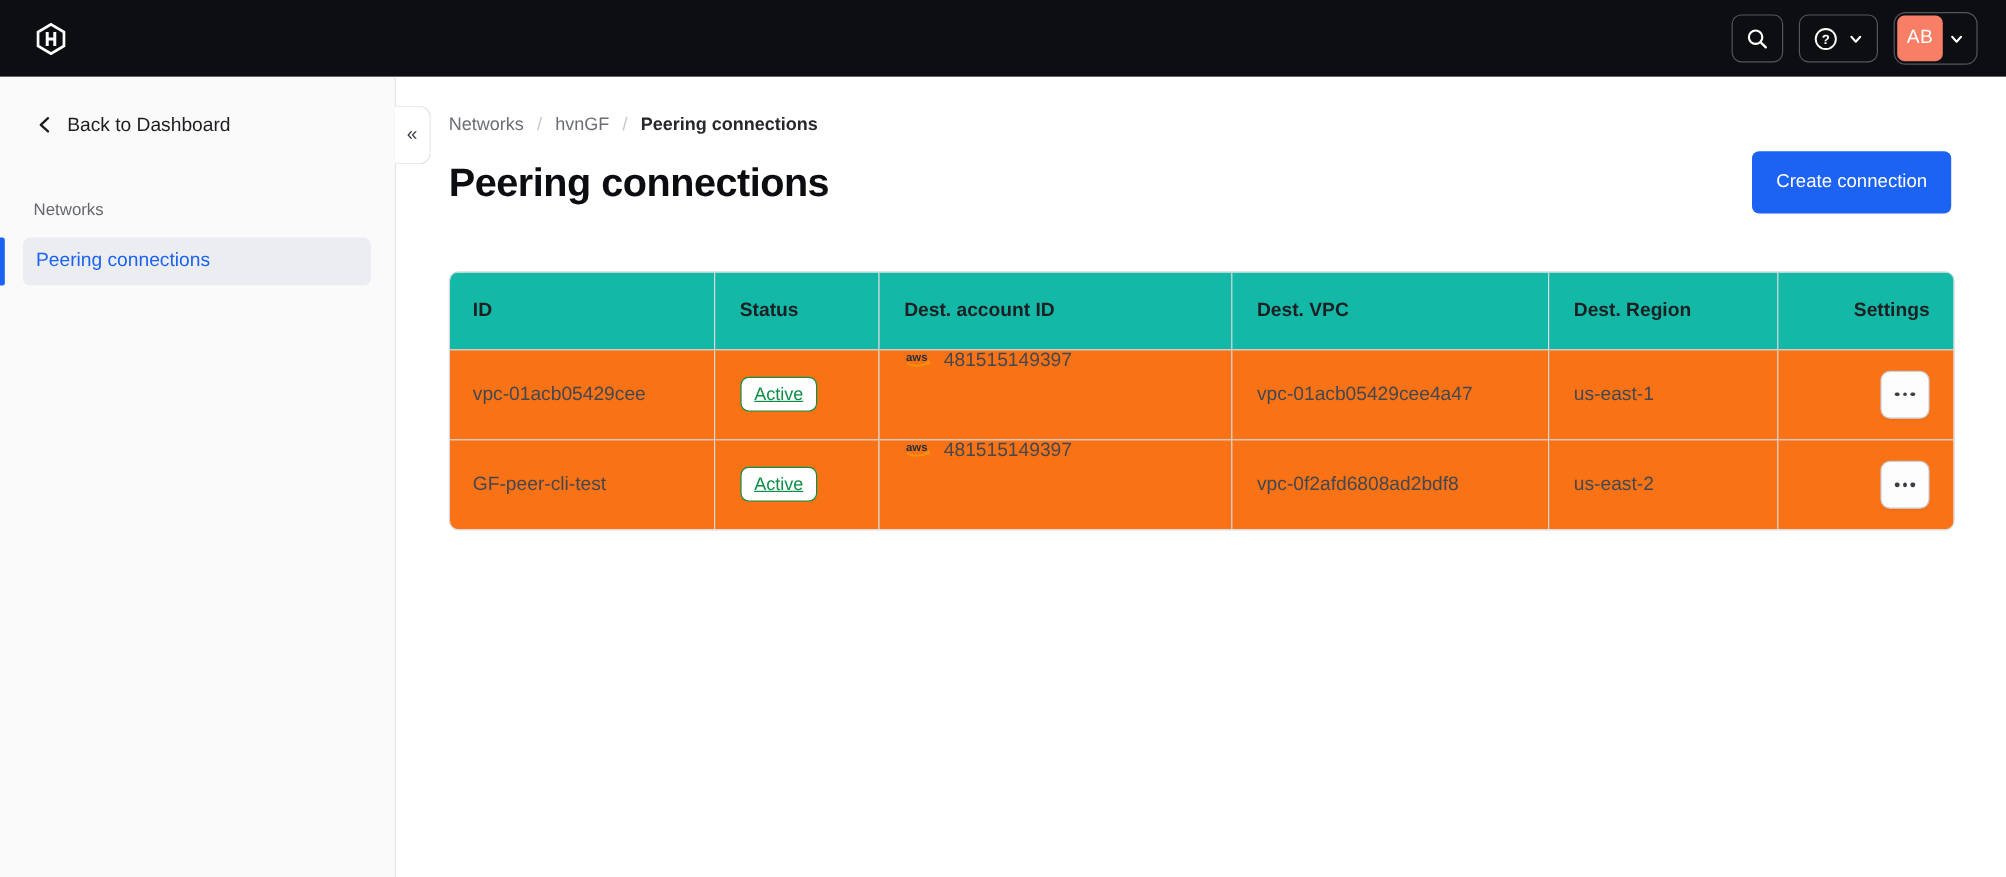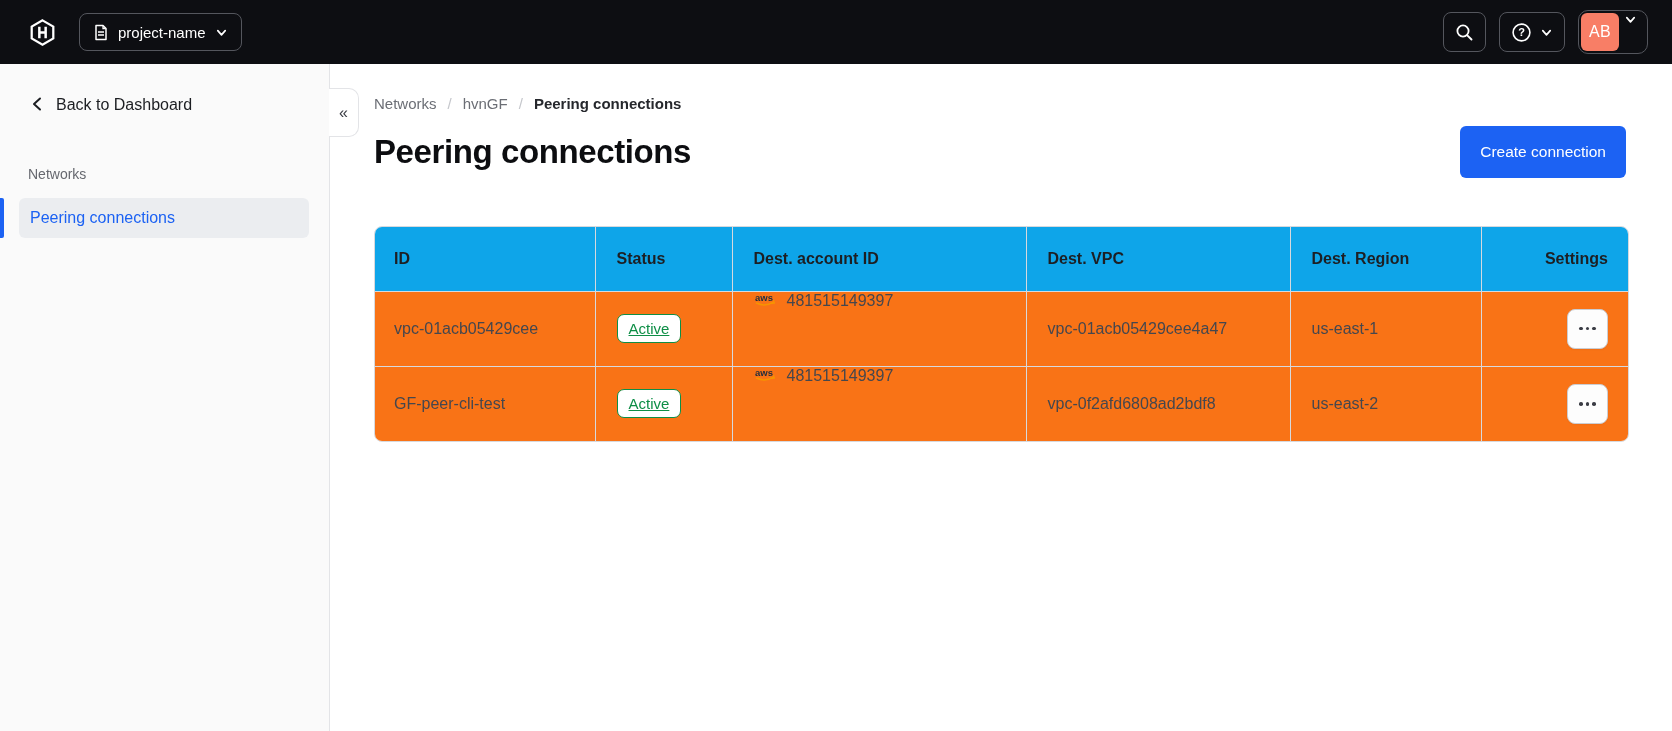--- a/index.html
+++ b/index.html
@@ -19,21 +19,21 @@
     margin-left:23px; height:38px; display:flex; align-items:center; gap:9px;
     padding:0 13px; border:1px solid #54565d; border-radius:8px; background:transparent;
     color:#ffffff; font-size:15px; font-weight:500; cursor:pointer;
   }
   .topbar-right { margin-left:auto; display:flex; align-items:center; gap:13px; }
   .icon-btn {
     height:40px; min-width:43px; display:flex; align-items:center; justify-content:center;
     border:1px solid #54565d; border-radius:8px; background:transparent; cursor:pointer; gap:8px; padding:0 11px;
   }
   .avatar-btn {
-    height:44px; display:flex; gap:5px; padding:2px 10px 2px 2px;
+    height:44px; display:flex; align-items:center; gap:5px; padding:2px 10px 2px 2px;
     border:1px solid #54565d; border-radius:10px; background:transparent; cursor:pointer;
   }
   .avatar {
     width:38px; height:38px; border-radius:6px; background:#f87e66;
     color:#fff; font-size:16px; font-weight:500; display:flex; align-items:center; justify-content:center;
     letter-spacing:0.3px;
   }
 
   
   .sidebar {
@@ -74,21 +74,21 @@
   .title-row { display:flex; align-items:center; justify-content:space-between; margin-top:16px; height:48px; }
   .page-title { margin:0; font-size:33px; font-weight:700; color:#0c0d10; letter-spacing:-0.4px; }
   .create-btn {
     height:52px; padding:0 20px; background:#1c62f3; color:#ffffff; border:none;
     border-radius:6px; font-size:15.5px; font-weight:500; font-family:inherit; cursor:pointer;
   }
 
   .table-wrap { margin-top:50px; width:1255px; border:1px solid #d7d9dd; border-radius:8px; overflow:hidden; background:#fff; }
   table { width:100%; border-collapse:collapse; table-layout:fixed; }
   th {
-    background:#0ea5e9; height:64px; text-align:left; padding:0 0 0 21px;
+    background:#14b8a6; height:64px; text-align:left; padding:0 0 0 21px;
     font-size:16px; font-weight:700; color:#1d1f23; border-left:1px solid #d7d9dd;
   }
   th:first-child, td:first-child { border-left:none; padding-left:19px; }
   th.col-settings, td.cell-settings { text-align:right; padding-right:20px; }
   td {
     height:75px; padding:0 10px 0 21px; font-size:16px; color:#45474e;
     border-top:1px solid #d7d9dd; border-left:1px solid #d7d9dd; background:#f97316;
   }
   .badge {
     display:inline-block; padding:5px 11px; border:1.5px solid #0e8e46; color:#0e8e46;
@@ -105,35 +105,20 @@
 </head>
 <body>
 
 <div class="topbar">
   <div class="logo">
     <svg width="27" height="27" viewBox="0 0 24 24">
       <path d="M12 1.2 L21.6 6.8 V17.2 L12 22.8 L2.4 17.2 V6.8 Z" fill="none" stroke="#ffffff" stroke-width="2"></path>
       <path d="M9.2 6.8 V17.2 M14.8 6.8 V17.2 M9.2 12 H14.8" fill="none" stroke="#ffffff" stroke-width="2.2"></path>
     </svg>
   </div>
-  <button class="project-btn">
-    <span style="display:flex;">
-      <svg width="16" height="17" viewBox="0 0 16 17">
-        <path d="M3 1.5 h7 l3 3 v11 h-10 z" fill="none" stroke="#fff" stroke-width="1.5" stroke-linejoin="round"></path>
-        <path d="M10 1.8 v2.7 h2.7" fill="none" stroke="#fff" stroke-width="1.3"></path>
-        <path d="M5 8 h6 M5 11 h6" stroke="#fff" stroke-width="1.3"></path>
-      </svg>
-    </span>
-    <span>project-name</span>
-    <span style="display:flex;">
-      <svg width="13" height="13" viewBox="0 0 14 14">
-          <path d="M3 5 L7 9.5 L11 5" fill="none" stroke="#fff" stroke-width="1.8" stroke-linecap="round" stroke-linejoin="round"></path>
-        </svg>
-    </span>
-  </button>
 
   <div class="topbar-right">
     <button class="icon-btn">
       <span style="display:flex;">
         <svg width="19" height="19" viewBox="0 0 19 19">
           <circle cx="8" cy="8" r="5.6" fill="none" stroke="#fff" stroke-width="1.8"></circle>
           <path d="M12.3 12.3 L16.5 16.5" stroke="#fff" stroke-width="1.9" stroke-linecap="round"></path>
         </svg>
       </span>
     </button>

